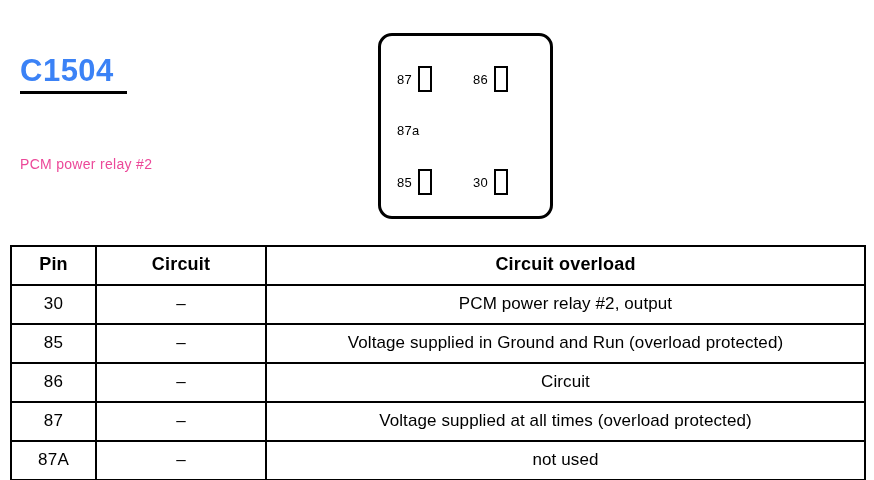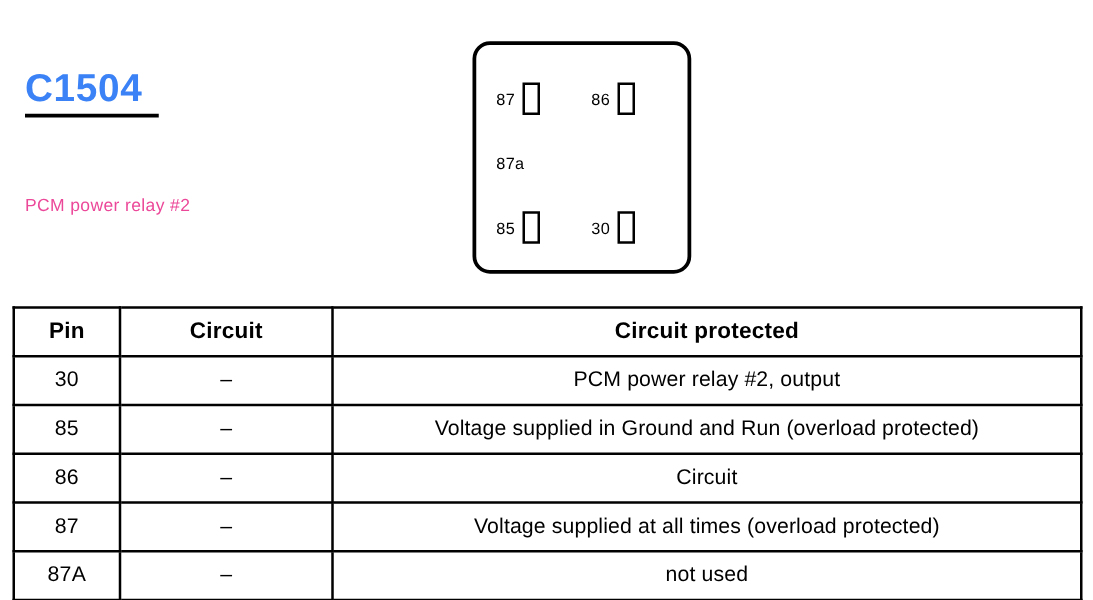--- a/index.html
+++ b/index.html
@@ -177,21 +177,21 @@
   <table id="pin-table">
     <colgroup>
       <col class="col-pin">
       <col class="col-circuit">
       <col class="col-function">
     </colgroup>
     <thead>
       <tr>
         <th>Pin</th>
         <th>Circuit</th>
-        <th>Circuit protected</th>
+        <th>Circuit overload</th>
       </tr>
     </thead>
     <tbody id="pin-table-body">
       <tr>
         <td class="cell-pin">30</td>
         <td class="cell-circuit">–</td>
         <td class="cell-function">PCM power relay #2, output</td>
       </tr>
       <tr>
         <td class="cell-pin">85</td>

